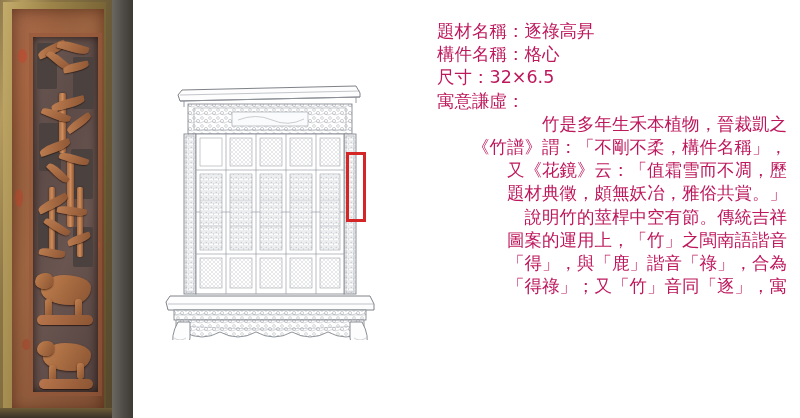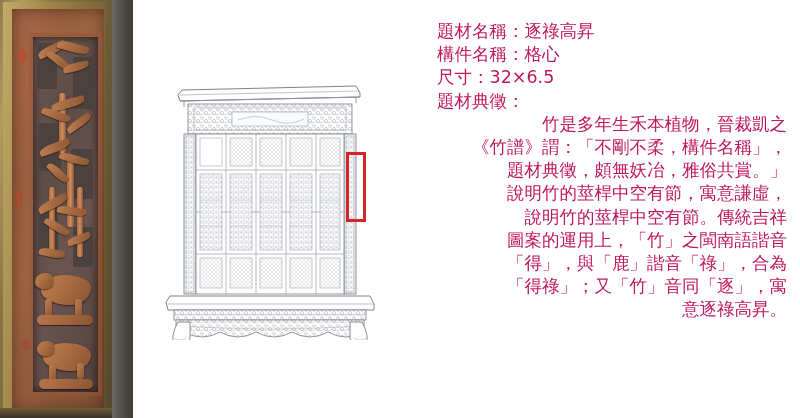--- a/index.html
+++ b/index.html
@@ -263,28 +263,27 @@
       </g>
     </svg>
   </div>
 
   <div class="redbox"></div>
 
   <div class="textblock">
     <div class="tline">題材名稱：逐祿高昇</div>
     <div class="tline">構件名稱：格心</div>
     <div class="tline">尺寸：32×6.5</div>
-    <div class="tline">題材典徵：</div>
+    <div class="tline">寓意謙虛：</div>
 
     <div class="tpara">
       <div>竹是多年生禾本植物，晉裁凱之</div>
       <div>《竹譜》謂：「不剛不柔，構件名稱」，</div>
+      <div>又《花鏡》云：「值霜雪而不凋，歷</div>
       <div>題材典徵，頗無妖冶，雅俗共賞。」</div>
-      <div>說明竹的莖桿中空有節，寓意謙虛，</div>
       <div>說明竹的莖桿中空有節。傳統吉祥</div>
       <div>圖案的運用上，「竹」之閩南語諧音</div>
       <div>「得」，與「鹿」諧音「祿」，合為</div>
       <div>「得祿」；又「竹」音同「逐」，寓</div>
-      <div>意逐祿高昇。</div>
     </div>
   </div>
 
 </div>
 
 </body></html>

